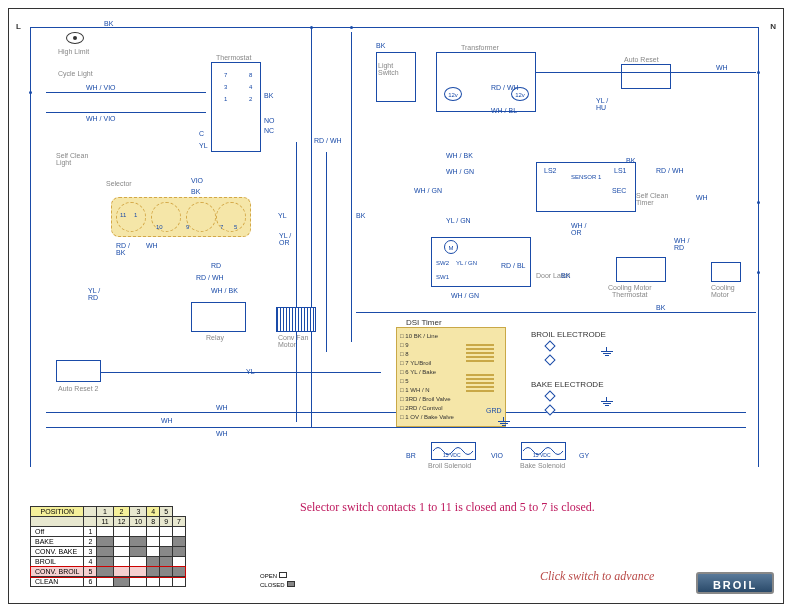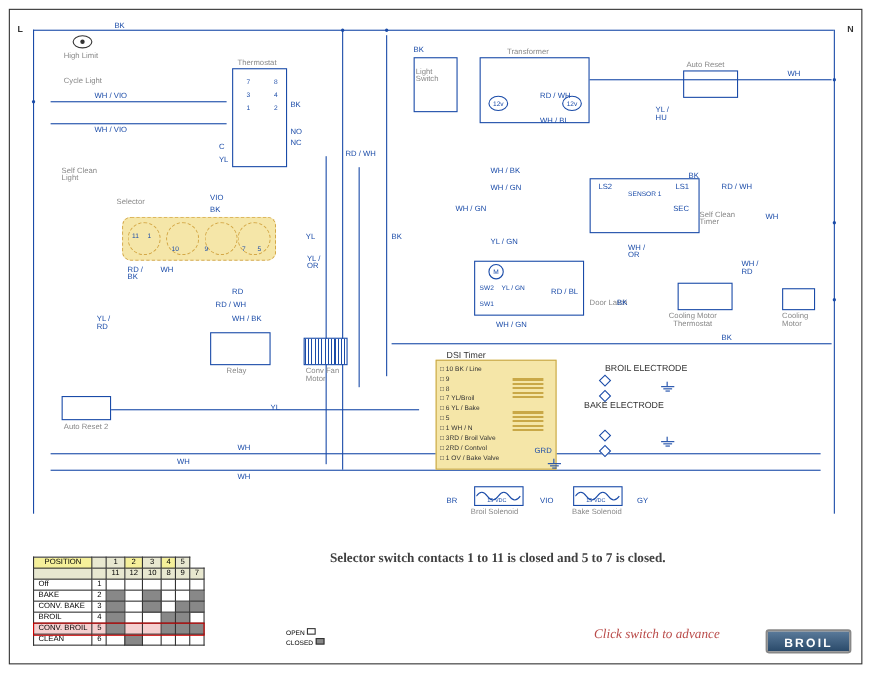--- a/index.html
+++ b/index.html
@@ -10,21 +10,21 @@
   .wire.h { height: 1px; }
   .wire.v { width: 1px; }
   .label { position: absolute; font-size: 7px; color: #1a4ba8; white-space: nowrap; }
   .label.gray { color: #888; }
   .label.dark { color: #333; font-size: 8px; }
   .component-box { position: absolute; border: 1px solid #1a4ba8; background: #fff; }
   .highlight-box { position: absolute; background: #f5e6a8; border: 1px dashed #d4a847; border-radius: 8px; }
   .dsi-highlight { position: absolute; background: #f5e6a8; border: 1px solid #c9a847; }
   .selector-circle { position: absolute; width: 30px; height: 30px; border: 1px dashed #d4a847; border-radius: 50%; background: #f5e6a8; }
   .dot { position: absolute; width: 3px; height: 3px; background: #1a4ba8; border-radius: 50%; }
-  .caption-text { position: absolute; font-size: 12px; color: #404040; font-family: 'Times New Roman', serif; font-weight: bold; }
+  .caption-text { position: absolute; font-size: 12px; color: #be185d; font-family: 'Times New Roman', serif; }
   .advance-text { position: absolute; font-size: 12px; color: #b94a48; font-style: italic; font-family: 'Times New Roman', serif; }
   .logo { position: absolute; right: 18px; bottom: 18px; width: 78px; height: 22px; background: linear-gradient(#5a7a9a, #2a4a6a); border: 2px solid #888; border-radius: 3px; color: #fff; font-size: 11px; letter-spacing: 2px; text-align: center; line-height: 22px; font-weight: bold; }
   .table { position: absolute; left: 30px; bottom: 25px; border-collapse: collapse; font-size: 7px; }
   .table td, .table th { border: 1px solid #333; padding: 1px 4px; text-align: center; height: 10px; }
   .table th { background: #e8e8d0; font-weight: normal; }
   .table .hdr-yellow { background: #f5f09a; }
   .table .row-highlight { background: #f5d0d0; outline: 1px solid #c00; }
   .table .filled { background: #888; }
   .legend-box { display: inline-block; width: 8px; height: 6px; border: 1px solid #333; margin-left: 2px; }
   .legend-box.closed { background: #888; }
@@ -200,26 +200,26 @@
     <div>□ <span>1 WH / N</span></div>
     <div>□ <span>3RD / Broil Valve</span></div>
     <div>□ <span>2RD / Contvol</span></div>
     <div>□ <span>1 OV / Bake Valve</span></div>
   </div>
   <div class="bars" style="left:450px;top:330px"></div>
   <div class="bars" style="left:450px;top:360px"></div>
   <span class="label" style="left:470px;top:395px">GRD</span>
   <div class="ground" style="left:482px;top:405px"></div>
 
-  <span class="label dark" style="left:534px;top:318px">BROIL ELECTRODE</span>
+  <span class="label dark" style="left:515px;top:318px">BROIL ELECTRODE</span>
   <div class="electrode" style="left:530px;top:330px"></div>
   <div class="electrode" style="left:530px;top:344px"></div>
   <div class="ground" style="left:585px;top:335px"></div>
 
-  <span class="label dark" style="left:515px;top:352px">BAKE ELECTRODE</span>
+  <span class="label dark" style="left:515px;top:368px">BAKE ELECTRODE</span>
   <div class="electrode" style="left:530px;top:380px"></div>
   <div class="electrode" style="left:530px;top:394px"></div>
   <div class="ground" style="left:585px;top:385px"></div>
 
   <div class="wire h" style="left:340px;top:300px;width:400px"></div>
   <span class="label" style="left:640px;top:292px">BK</span>
 
   <div class="component-box" style="left:415px;top:430px;width:45px;height:18px"></div>
   <svg class="sym" style="left:417px;top:432px" width="41" height="14">
       <path d="M0 7 Q5 0 10 7 T20 7 T30 7 T40 7" stroke="#1a4ba8" fill="none"></path>

